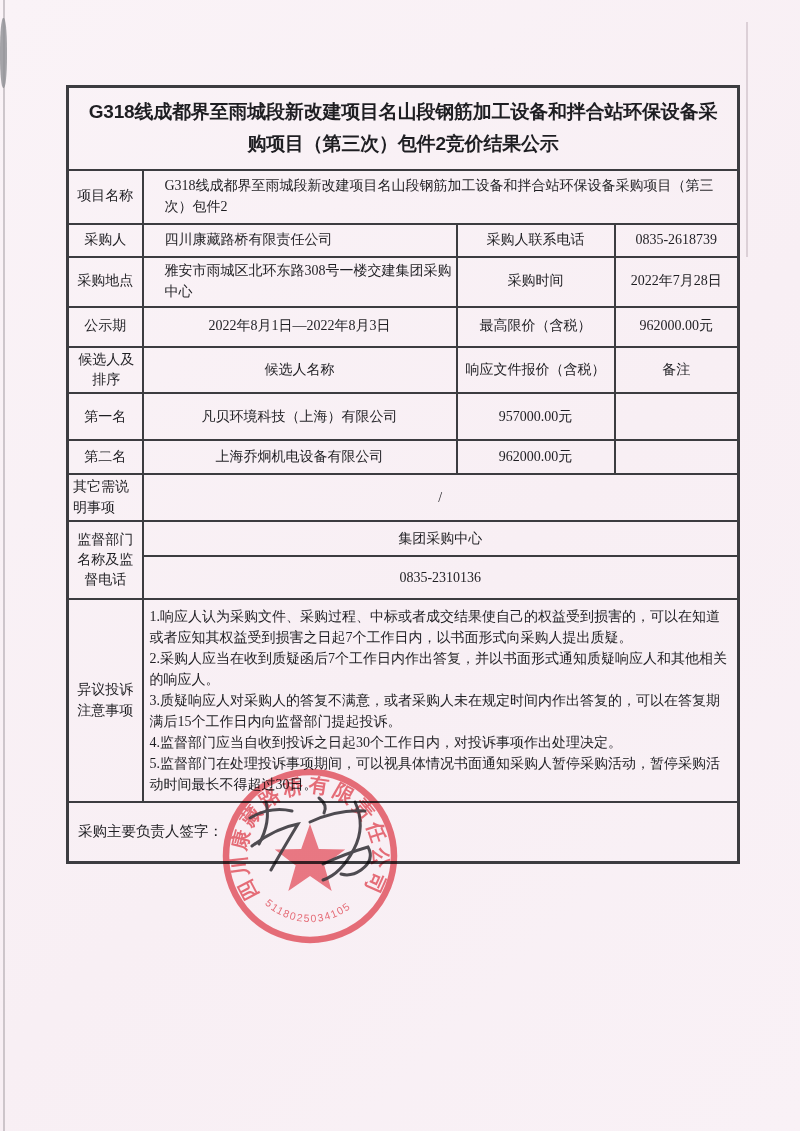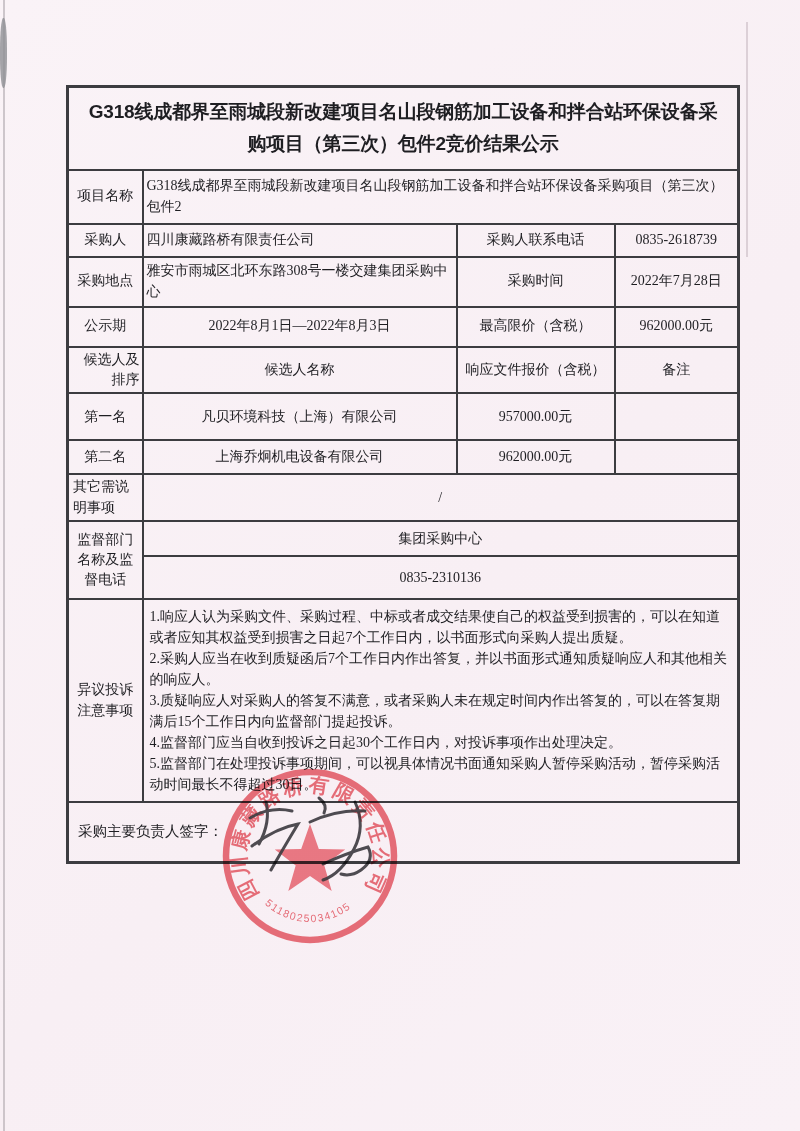--- a/index.html
+++ b/index.html
@@ -35,21 +35,21 @@
   .title-cell {
     font-family:"Liberation Sans","DejaVu Sans",sans-serif;
     font-weight:bold;
     font-size:19px;
     letter-spacing:-0.2px;
     line-height:1.7;
     text-align:center;
     padding:8px 12px;
   }
   .lbl     { text-align:center; padding:2px 2px; }
-  .val-l   { text-align:left;  padding-left:3px; }
+  .val-l   { text-align:left;  padding-left:21px; }
   .val-c   { text-align:center;border-radius:11px; }
   .obj-list { text-align:left; padding:6px 8px 6px 6px; }
   .obj-list div { line-height:21px; }
   .sig-cell { text-align:left; padding:8px 0 8px 9px; font-size:14.5px; }
 
   .stamp-wrap {
     position:absolute; left:222px; top:766px;
     width:192px; height:188px;
     mix-blend-mode:multiply;
     opacity:.93;
@@ -91,21 +91,21 @@
     <td class="val-c">采购时间</td>
     <td class="val-c">2022年7月28日</td>
   </tr>
   <tr>
     <td class="lbl" style="height:40px">公示期</td>
     <td class="val-c">2022年8月1日—2022年8月3日</td>
     <td class="val-c">最高限价（含税）</td>
     <td class="val-c">962000.00元</td>
   </tr>
   <tr>
-    <td class="lbl" style="height:43px; text-align:right; padding-left:4px;margin-left:28px;">候选人及排序</td>
+    <td class="lbl" style="height:43px; text-align:center; padding-left:4px;margin-left:28px;">候选人及排序</td>
     <td class="val-c">候选人名称</td>
     <td class="val-c">响应文件报价（含税）</td>
     <td class="val-c">备注</td>
   </tr>
   <tr>
     <td class="lbl" style="height:47px">第一名</td>
     <td class="val-c">凡贝环境科技（上海）有限公司</td>
     <td class="val-c">957000.00元</td>
     <td class="val-c"></td>
   </tr>

